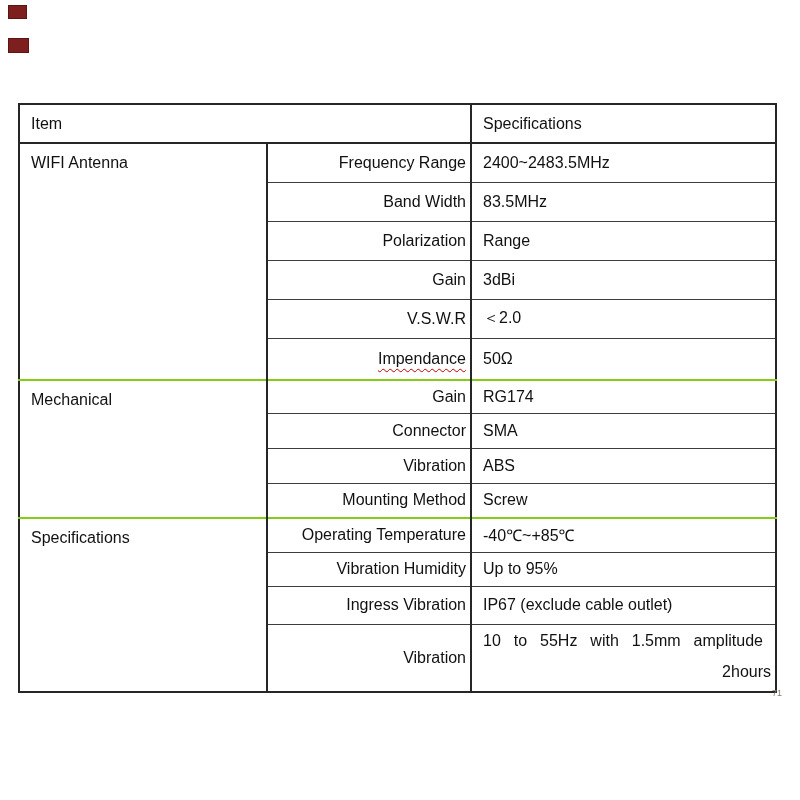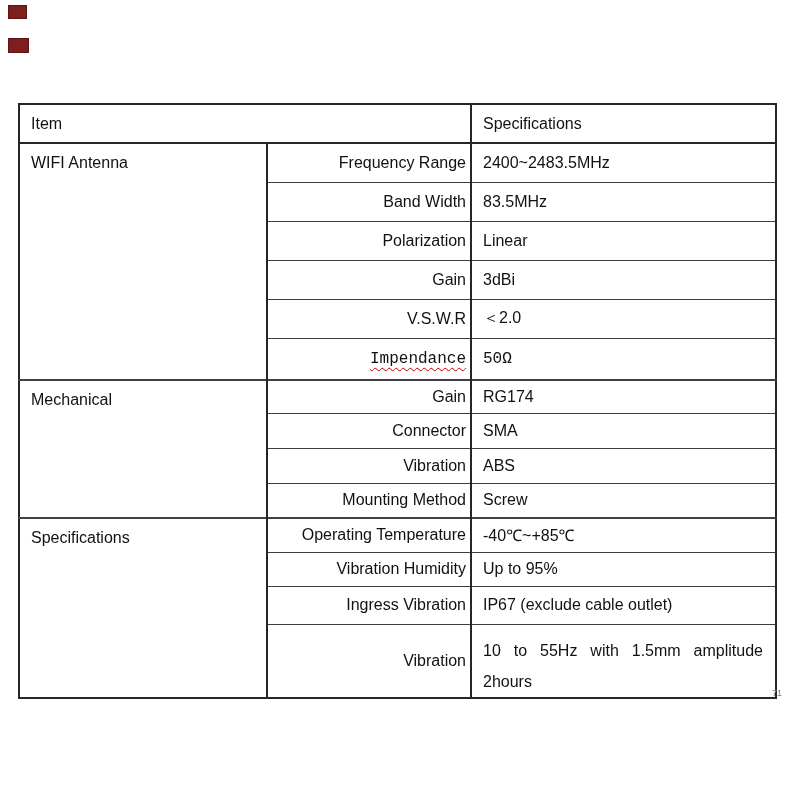--- a/index.html
+++ b/index.html
@@ -56,37 +56,37 @@
     padding-top: 10px;
     border-right: 2px solid #262626;
     white-space: nowrap;
   }
   td.label-cell {
     border-right: 2px solid #262626;
     white-space: nowrap;
     text-align: right;
   }
   td.value-cell { white-space: nowrap; }
-  tr.sec-start td { border-top: 2px solid #404040; }
+  tr.sec-start td { border-top: 2px solid #84cc16; }
 
   
   tr.r-0-0, tr.r-0-1, tr.r-0-2, tr.r-0-3, tr.r-0-4 { height: 39px; }
-  tr.r-0-5 { height: 42px; font-family: Liberation Mono, monospace; }
+  tr.r-0-5 { height: 42px; }
   tr.r-1-0 { height: 33px; }
   tr.r-1-1, tr.r-1-2, tr.r-1-3 { height: 35px; }
   tr.r-2-0, tr.r-2-1 { height: 34px; }
   tr.r-2-2 { height: 38px; }
   tr.r-2-3 { height: 68px; }
 
   td.value-cell.multi {
     vertical-align: top;
-    padding-top: 10px;
+    padding-top: 0;
     white-space: normal;
   }
-  .value-line { line-height: 31px; white-space: normal; }
+  .value-line { line-height: 31px; white-space: normal; text-align: right; }
   .value-line.justify {
     text-align: justify;
     text-align-last: justify;
     padding-right: 8px;
   }
 
   .squiggle {
     text-decoration-line: underline;
     text-decoration-style: wavy;
     text-decoration-color: #c40000;
@@ -128,21 +128,21 @@
           <td class="group-cell" rowspan="6">WIFI Antenna</td>
           <td class="label-cell"><span>Frequency Range</span></td>
           <td class="value-cell">2400~2483.5MHz</td>
         </tr>
         <tr class="r-0-1">
           <td class="label-cell"><span>Band Width</span></td>
           <td class="value-cell">83.5MHz</td>
         </tr>
         <tr class="r-0-2">
           <td class="label-cell"><span>Polarization</span></td>
-          <td class="value-cell">Linear</td>
+          <td class="value-cell">Range</td>
         </tr>
         <tr class="r-0-3">
           <td class="label-cell"><span>Gain</span></td>
           <td class="value-cell">3dBi</td>
         </tr>
         <tr class="r-0-4">
           <td class="label-cell"><span>V.S.W.R</span></td>
           <td class="value-cell">＜2.0</td>
         </tr>
         <tr class="r-0-5">

